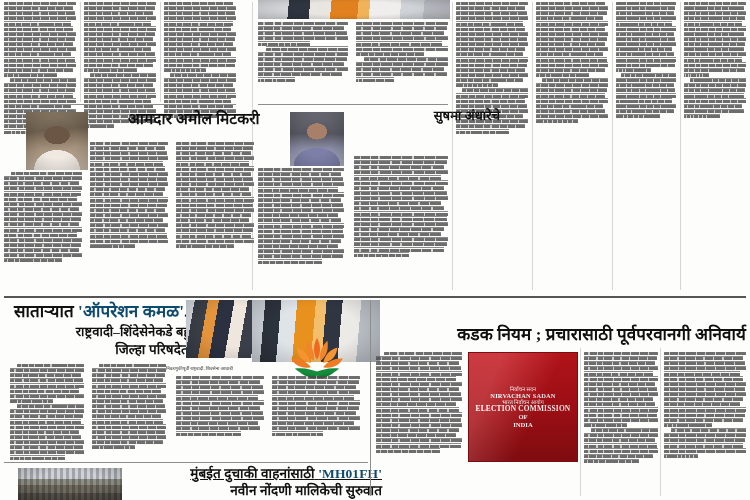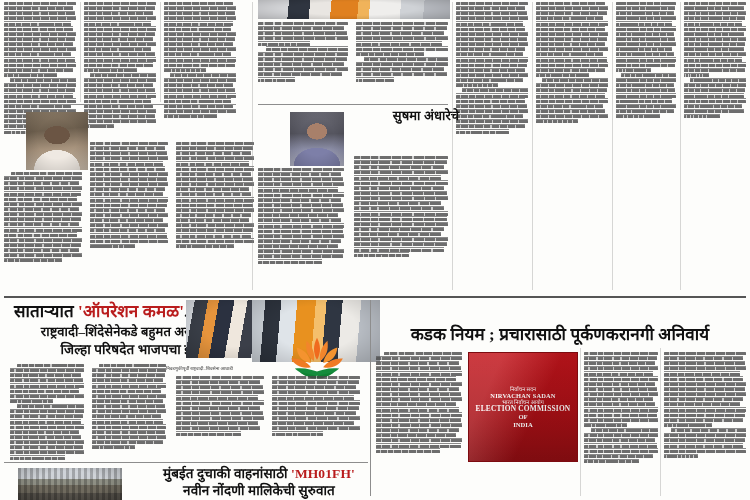--- a/index.html
+++ b/index.html
@@ -46,22 +46,22 @@
 
   
   .hl {
     position: absolute;
     font-family: "Liberation Serif", serif;
     color: #101010;
     font-weight: 700;
     letter-spacing: .1px;
     line-height: 1.16;
   }
-  .hl .red { color: #b91c1c; }
-  .hl.center { text-align: center; }
+  .hl .red { color: #0c4a6e; }
+  .hl.center { text-align: right; }
 
   .rule { position: absolute; background: #8d8d8d; }
   .rule.h { height: 1px; }
   .rule.v { width: 1px; }
   .rule.thick { height: 2px; background: #555; }
 
   
   .photo { position: absolute; overflow: hidden; background: #cfcfcf; }
 
   .ph-man {
@@ -398,20 +398,21 @@
         <span class="ln devn s4"></span>
       <span class="ln devn s2"></span>
         <span class="ln devn last"></span>
     </div>
   </div>
 
   <div class="rule h" style="left:4px;top:104px;width:232px;"></div>
 
   <div class="photo ph-man vignette" style="left:26px;top:112px;width:62px;height:58px;"></div>
 
+  <h2 class="hl" style="left:128px;top:110px;width:176px;font-size:15.5px;">आमदार अमोल मिटकरी</h2>
 
   <div class="col" style="left:4px;top:172px;width:78px;height:118px;">
     <div class="para">
       <span class="ln devn indent"></span>
         <span class="ln devn s1"></span>
         <span class="ln devn s2"></span>
       <span class="ln devn s1"></span>
         <span class="ln devn s3"></span>
         <span class="ln devn s4"></span>
       <span class="ln devn s1"></span>
@@ -637,29 +638,29 @@
       <span class="ln devn s4"></span>
         <span class="ln devn s1"></span>
         <span class="ln devn last"></span>
     </div>
   </div>
 
   <div class="rule h" style="left:4px;top:462px;width:364px;"></div>
 
   <div class="photo ph-crowd vignette" style="left:18px;top:468px;width:104px;height:32px;"></div>
 
-  <h2 class="hl center" style="left:136px;top:466px;width:246px;font-size:13.5px;">
+  <h2 class="hl center" style="left:136px;top:466px;width:246px;font-size:13.5px;text-decoration:underline;">
     <span>मुंबईत दुचाकी वाहनांसाठी</span>
     <span class="red">'MH01FH'</span>
   </h2>
   <h2 class="hl center" style="left:136px;top:483px;width:246px;font-size:13.5px;">नवीन नोंदणी मालिकेची सुरुवात</h2>
 
   <div class="rule v" style="left:370px;top:300px;width:1px;height:196px;"></div>
 
-  <h2 class="hl center" style="left:374px;top:325px;width:372px;font-size:17px;">कडक नियम ; प्रचारासाठी पूर्कणकरानगी अनिवार्य</h2>
+  <h2 class="hl center" style="left:374px;top:325px;width:372px;font-size:17px;">कडक नियम ; प्रचारासाठी पूर्वपरवानगी अनिवार्य</h2>
 
   <div class="eci" style="left:468px;top:352px;width:110px;height:110px;">
     <span class="l1">निर्वाचन सदन</span>
     <span class="l2">NIRVACHAN SADAN</span>
     <span class="l3">भारत निर्वाचन आयोग</span>
     <span class="l4">ELECTION COMMISSION</span>
     <span class="l5">OF</span>
     <span class="l6">INDIA</span>
   </div>
 

